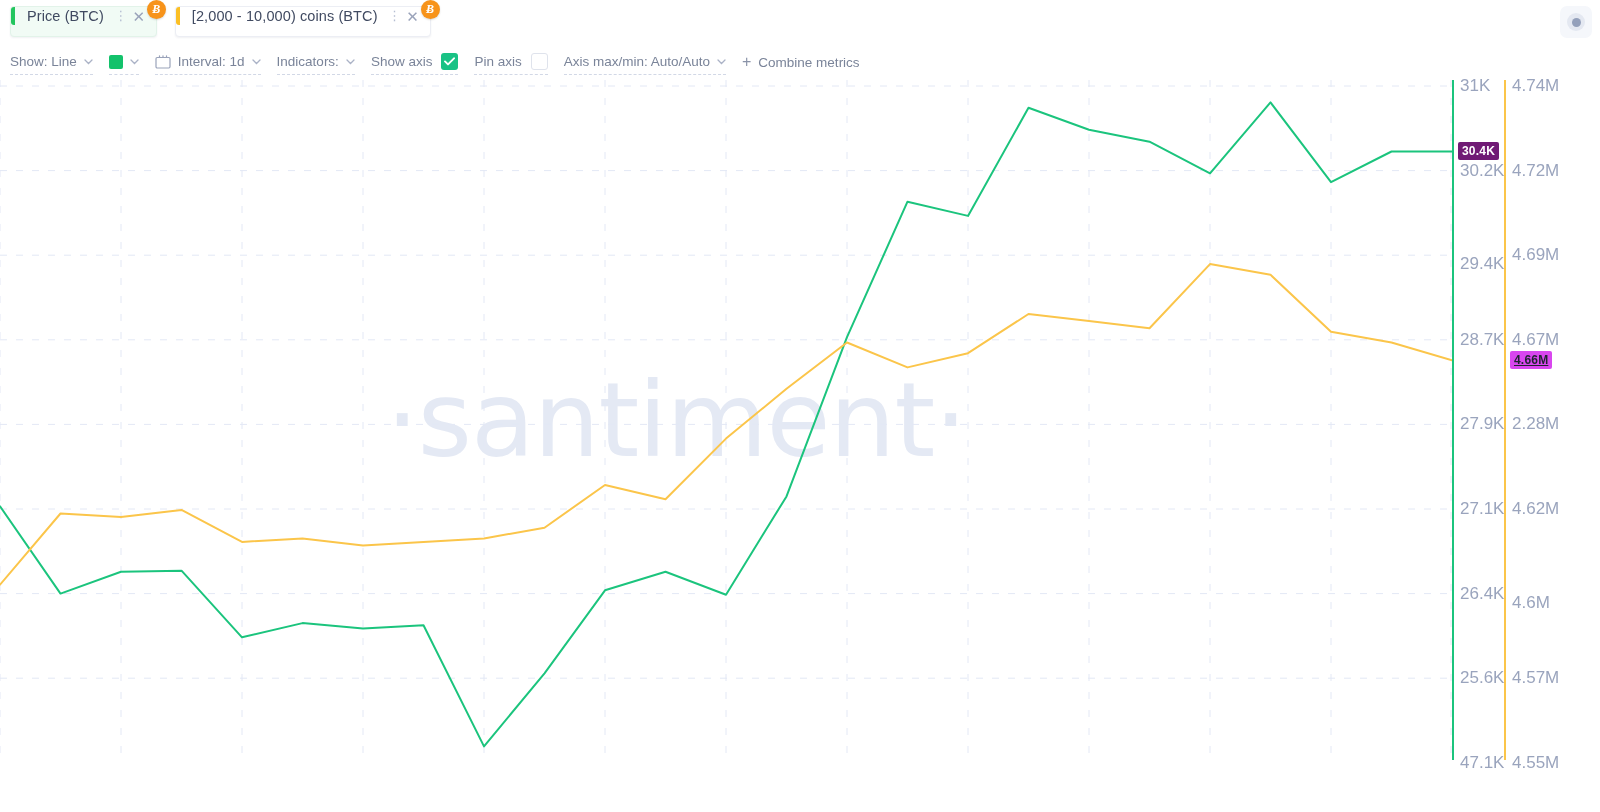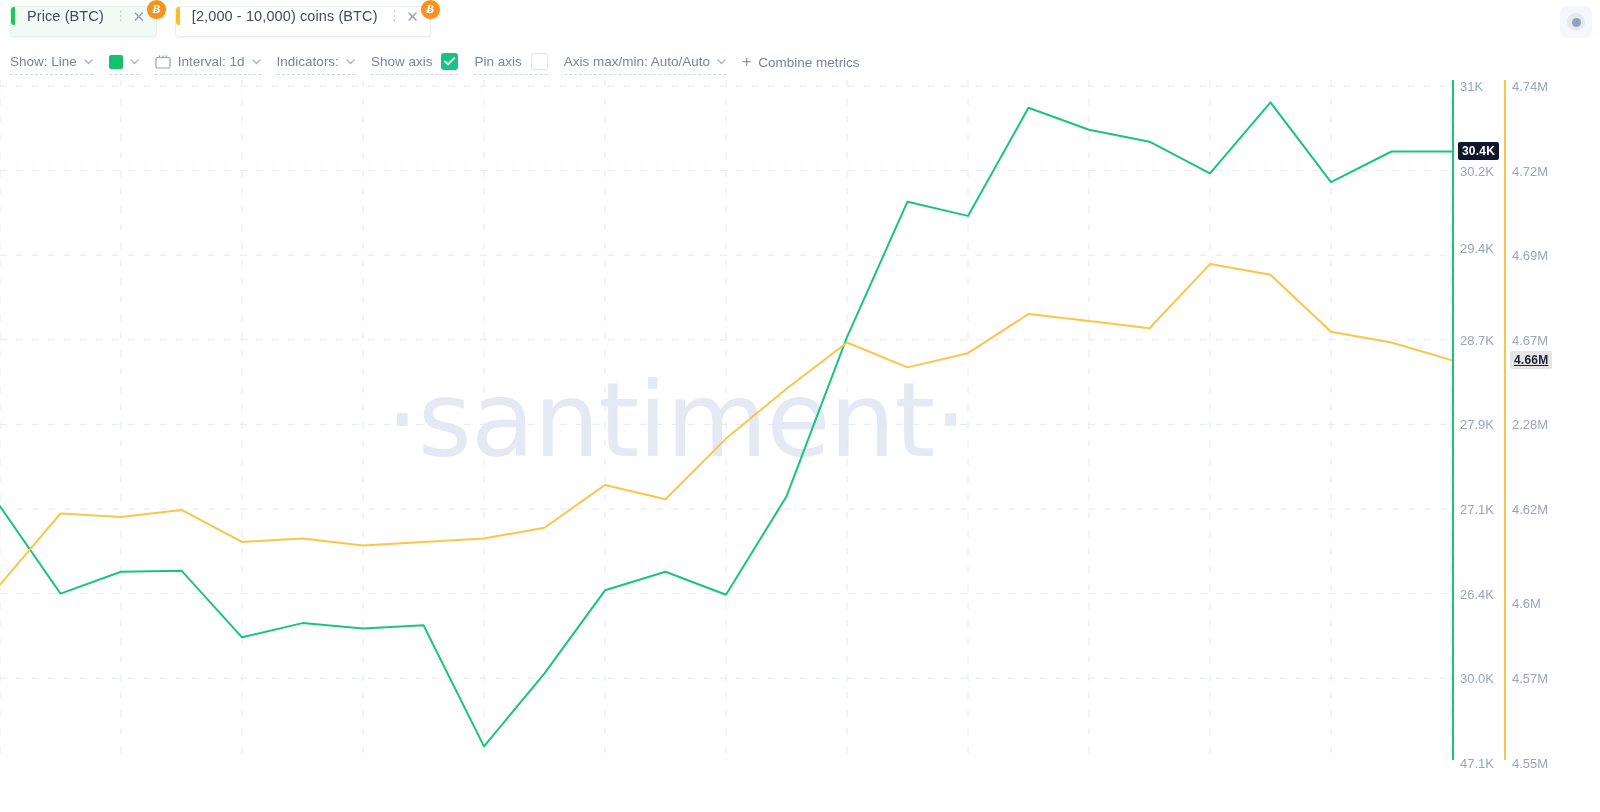--- a/index.html
+++ b/index.html
@@ -91,32 +91,32 @@
   }
   svg.grid, svg.lines{ position:absolute; left:0; top:0; }
 
   
   .axis{
     position:absolute; top:0; height:680px; width:2px;
   }
   .axis.green{ left:1452px; background:#1bc47d; }
   .axis.orange{ left:1504px; background:#fbc54a; }
   .axlabel{
-    position:absolute; font-size:13px; color:#9aa4bd; white-space:nowrap;
+    position:absolute; font-size:17px; color:#9aa4bd; white-space:nowrap;
     transform:translateY(-50%);
   }
   .axlabel.g{ left:1460px; }
   .axlabel.o{ left:1512px; }
   .badge{
     position:absolute; font-size:12px; font-weight:bold; color:#fff;
     padding:2px 4px; border-radius:2px; transform:translateY(-50%);
     white-space:nowrap; letter-spacing:.2px;
   }
-  .badge.g{ left:1458px; background:#0f172a; }
-  .badge.o{ left:1510px; background:#e5e5e5; color:#1f2430;text-decoration:underline; }
+  .badge.g{ left:1458px; background:#701a75; }
+  .badge.o{ left:1510px; background:#d946ef; color:#1f2430;text-decoration:underline; }
 
   
   .topbtn{
     position:absolute; right:8px; top:6px; width:32px; height:32px;
     border-radius:7px; background:#f5f7fb;
     display:flex; align-items:center; justify-content:center; cursor:pointer;
   }
   .topbtn .ring{
     width:18px;height:18px;border-radius:50%;background:#e4e8f1;
     display:flex;align-items:center;justify-content:center;
@@ -261,26 +261,26 @@
           <polyline points="0.0,426.3 60.5,513.6 121.0,491.8 181.5,490.7 242.0,557.3 302.5,543.1 363.0,548.5 423.5,545.3 484.0,666.4 544.5,593.3 605.0,510.3 665.5,491.8 726.0,514.7 786.5,416.4 847.0,257.1 907.5,121.7 968.0,135.9 1028.5,27.8 1089.0,49.7 1149.5,61.7 1210.0,93.3 1270.5,22.4 1331.0,102.1 1391.5,71.5 1452.0,71.5" fill="none" stroke="#1bc47d" stroke-width="2" stroke-linejoin="round" stroke-linecap="round"></polyline>
           <polyline points="0.0,504.7 60.5,433.5 121.0,437.0 181.5,429.9 242.0,461.9 302.5,458.4 363.0,465.5 423.5,461.9 484.0,458.4 544.5,447.7 605.0,405.0 665.5,419.2 726.0,358.6 786.5,308.8 847.0,262.5 907.5,287.4 968.0,273.2 1028.5,234.0 1089.0,241.1 1149.5,248.2 1210.0,184.1 1270.5,194.8 1331.0,251.8 1391.5,262.5 1452.0,280.3" fill="none" stroke="#fbc54a" stroke-width="2" stroke-linejoin="round" stroke-linecap="round"></polyline>
         </svg>
     </div>
 
     <div class="axis green"></div>
     <div class="axis orange"></div>
     <div id="axlabels">
         <div class="axlabel g" style="top:6px">31K</div>
         <div class="axlabel g" style="top:90.6px">30.2K</div>
-        <div class="axlabel g" style="top:168px">29.4K</div>
+        <div class="axlabel g" style="top:184px">29.4K</div>
         <div class="axlabel g" style="top:259.79999999999995px">28.7K</div>
         <div class="axlabel g" style="top:344.4px">27.9K</div>
         <div class="axlabel g" style="top:429px">27.1K</div>
         <div class="axlabel g" style="top:513.5999999999999px">26.4K</div>
-        <div class="axlabel g" style="top:598.1999999999999px">30.0K</div>
+        <div class="axlabel g" style="top:598.1999999999999px">25.6K</div>
         <div class="axlabel g" style="top:682.8px">47.1K</div>
         <div class="axlabel o" style="top:6px">4.74M</div>
         <div class="axlabel o" style="top:90.6px">4.72M</div>
         <div class="axlabel o" style="top:175.2px">4.69M</div>
         <div class="axlabel o" style="top:259.79999999999995px">4.67M</div>
         <div class="axlabel o" style="top:344.4px">2.28M</div>
         <div class="axlabel o" style="top:429px">4.62M</div>
         <div class="axlabel o" style="top:523px">4.6M</div>
         <div class="axlabel o" style="top:598.1999999999999px">4.57M</div>
         <div class="axlabel o" style="top:682.8px">4.55M</div>

